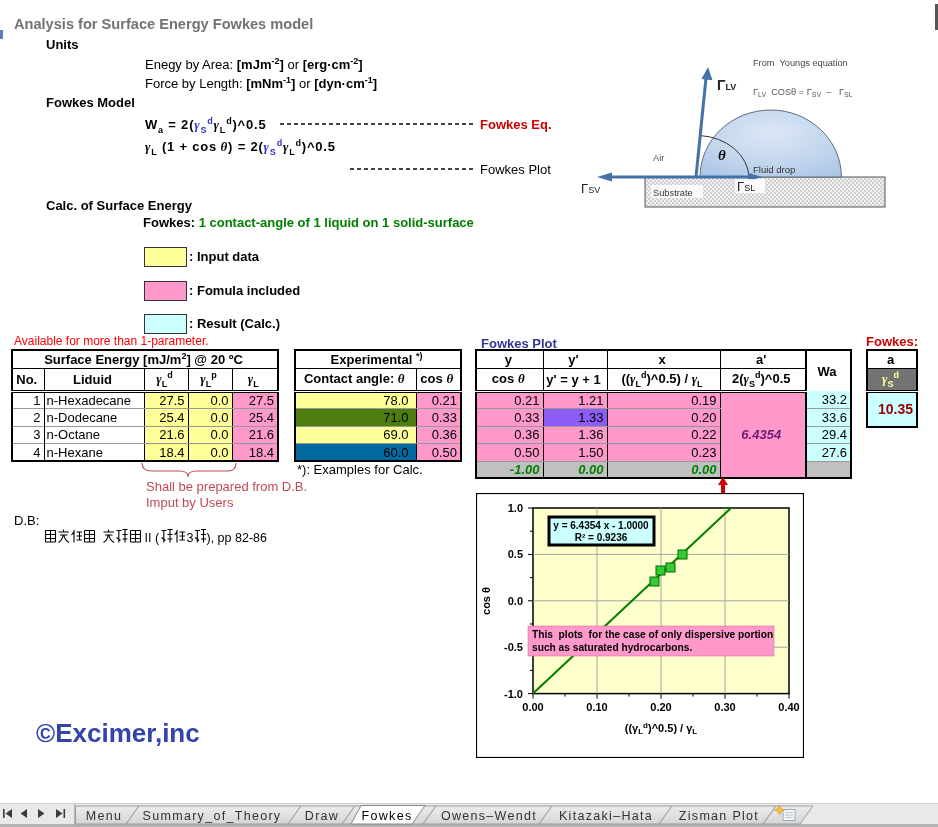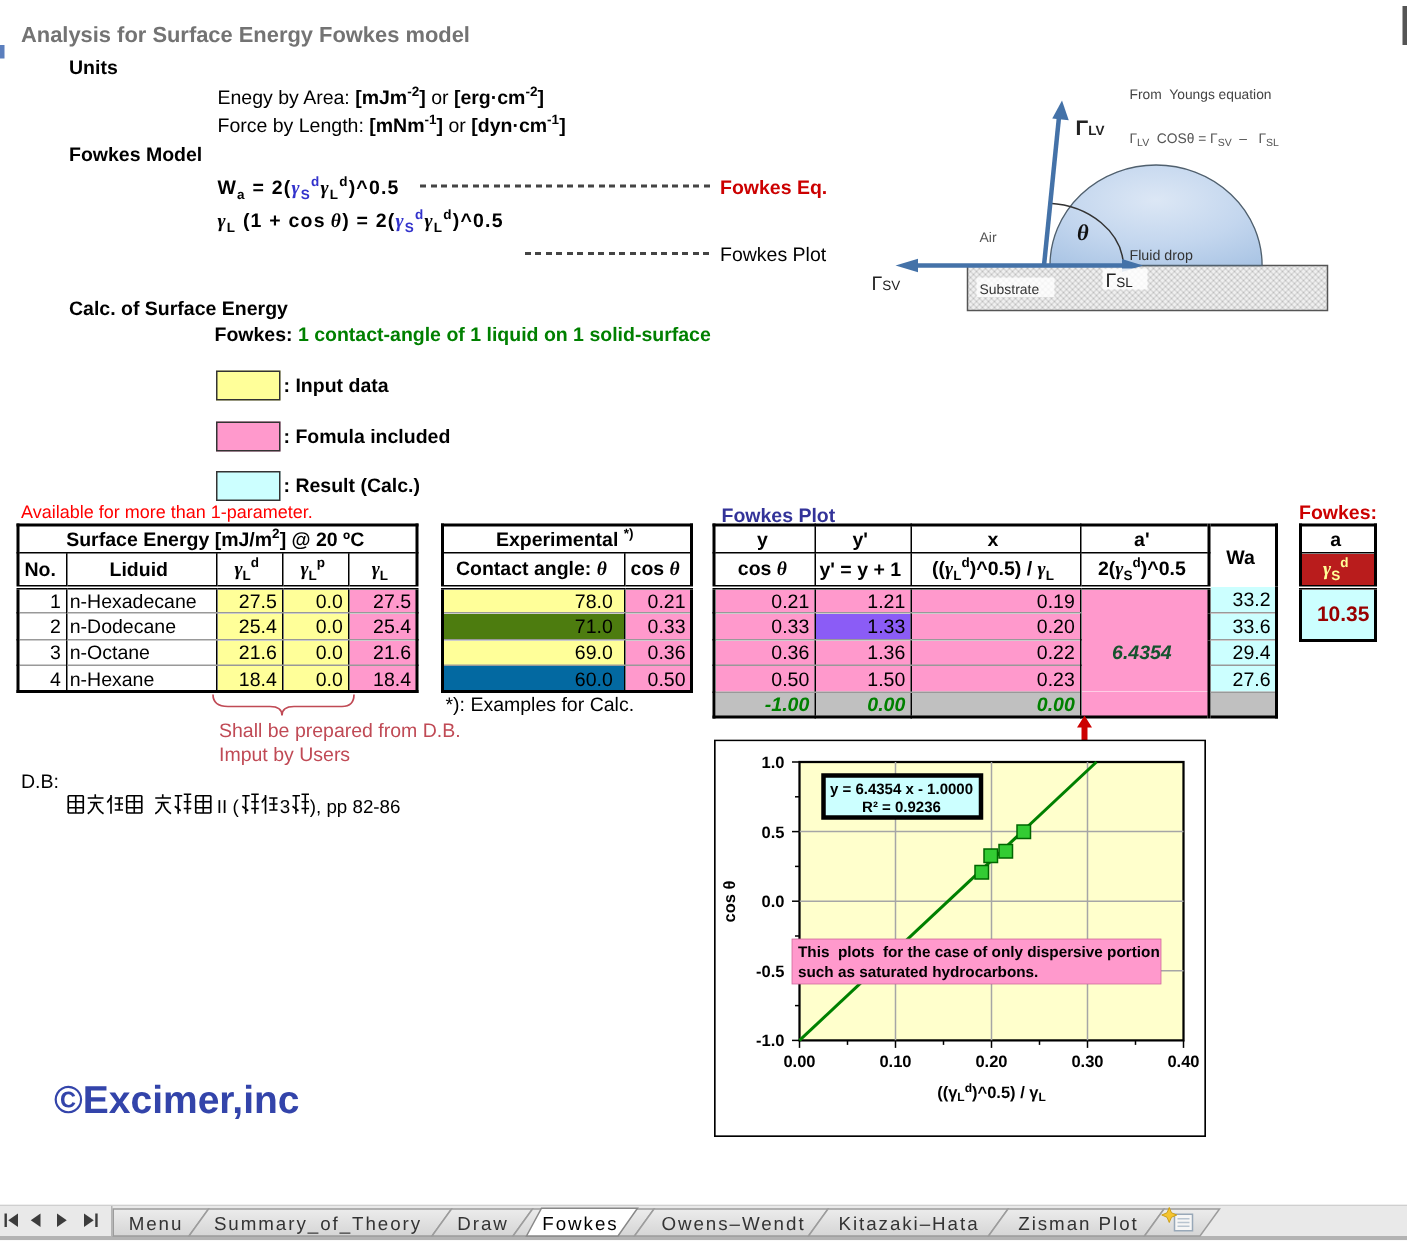--- a/index.html
+++ b/index.html
@@ -147,21 +147,21 @@
 <tr style="height:23px;">
  <td style="text-align:center;border:1px solid #000;border-bottom:3px double #000;">cos <span class="th">θ</span></td>
  <td style="text-align:center;border:1px solid #000;border-bottom:3px double #000;">y' = y + 1</td>
  <td style="text-align:center;border:1px solid #000;border-bottom:3px double #000;">((<span class="gam">γ</span><sub>L</sub><sup>d</sup>)^0.5) / <span class="gam">γ</span><sub>L</sub></td>
  <td style="text-align:center;border:1px solid #000;border-bottom:3px double #000;">2(<span class="gam">γ</span><sub>S</sub><sup>d</sup>)^0.5</td>
         </tr>
 <tr style="height:17.5px;font-weight:normal;">
           <td class="num" style="background:#FF99CC;border:1px solid #999;border-left:1px solid #000;border-right:1px solid #000;">0.21</td>
           <td class="num" style="background:#FF99CC;border:1px solid #999;border-left:1px solid #000;border-right:1px solid #000;margin-left:12px;">1.21</td>
           <td class="num" style="background:#FF99CC;border:1px solid #999;border-left:1px solid #000;border-right:1px solid #000;">0.19</td>
-          <td rowspan="4" style="background:#FF99CC;border:1px solid #000;border-bottom:0;text-align:center;color:#14532d;font-style:italic;font-weight:bold;padding-top:16px;">6.4354</td>
+          <td rowspan="4" style="background:#FF99CC;border:1px solid #000;border-bottom:0;text-align:center;color:#701a75;font-style:italic;font-weight:bold;padding-top:16px;">6.4354</td>
           <td class="num" style="background:#CCFFFF;border-left:2px solid #000;border-bottom:1px solid #999;">33.2</td>
         </tr>
 <tr style="height:17.5px;font-weight:normal;">
           <td class="num" style="background:#FF99CC;border:1px solid #999;border-left:1px solid #000;border-right:1px solid #000;">0.33</td>
           <td class="num" style="background:#8b5cf6;border:1px solid #999;border-left:1px solid #000;border-right:1px solid #000;padding-left:32px;">1.33</td>
           <td class="num" style="background:#FF99CC;border:1px solid #999;border-left:1px solid #000;border-right:1px solid #000;">0.20</td>
           <td class="num" style="background:#CCFFFF;border-left:2px solid #000;border-bottom:1px solid #999;">33.6</td>
         </tr>
 <tr style="height:17.5px;font-weight:normal;">
           <td class="num" style="background:#FF99CC;border:1px solid #999;border-left:1px solid #000;border-right:1px solid #000;">0.36</td>
@@ -187,21 +187,21 @@
 
 <table class="abs" style="left:866px;top:349px;font-size:13px;font-weight:bold;border:2px solid #000;">
 <colgroup>
         <col style="width:50px">
       </colgroup>
 <tbody>
         <tr style="height:18px;">
           <td style="text-align:center;border-bottom:1px solid #000;">a</td>
         </tr>
 <tr style="height:23px;">
-          <td style="text-align:center;background:#b91c1c;color:#FFFF99;border-bottom:3px double #000;"><span class="gam">γ</span><sub>S</sub><sup>d</sup></td>
+          <td style="text-align:center;background:#737373;color:#FFFF99;border-bottom:3px double #000;"><span class="gam">γ</span><sub>S</sub><sup>d</sup></td>
         </tr>
 <tr style="height:36px;">
           <td class="num" style="background:#CCFFFF;color:#990000;font-size:14px;">10.35</td>
         </tr>
 </tbody>
     </table>
 
 <svg class="abs" style="left:140px;top:461px;" width="100" height="18" viewBox="0 0 100 18">
 <path d="M2,2 Q2,10 12,10 L40,10 Q48,10 48,16 Q48,10 56,10 L88,10 Q96,10 96,2" fill="none" stroke="#C04A55" stroke-width="1.1"></path>
 </svg>

